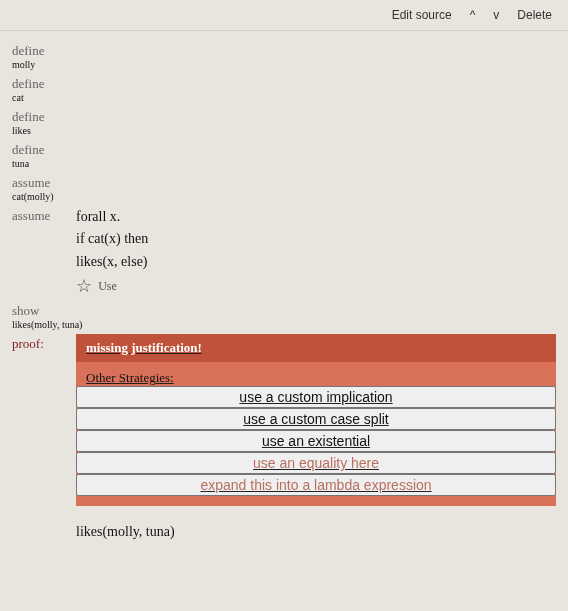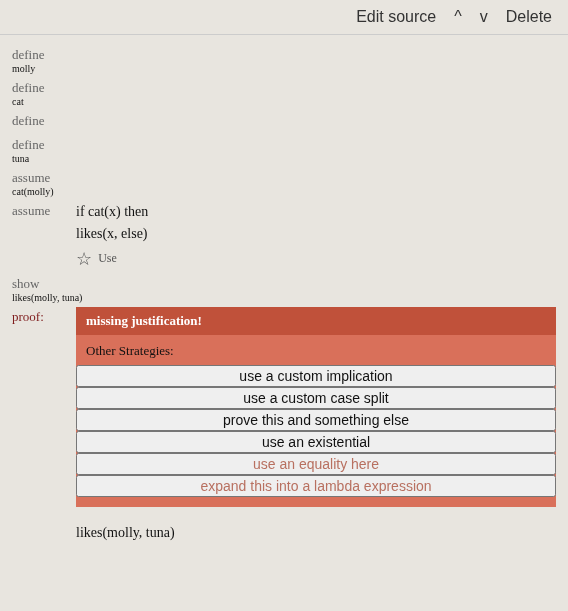--- a/index.html
+++ b/index.html
@@ -18,21 +18,21 @@
       display: flex;
       justify-content: flex-end;
       align-items: center;
       padding: 6px 12px;
       gap: 10px;
       background-color: #e8e5df;
       border-bottom: 1px solid #ccc;
     }
 
     .top-bar-btn {
-      font-size: 16px;
+      font-size: 12px;
       color: #333;
       cursor: pointer;
       background: none;
       border: none;
       padding: 2px 4px;
     }
 
     .content-area {
       padding: 8px 0 20px 0;
     }
@@ -112,39 +112,40 @@
     .proof-label {
       font-size: 13px;
       color: #7f1d1d;
       width: 64px;
       min-width: 64px;
       padding-top: 2px;
     }
 
     .proof-panel {
       flex: 1;
+      text-decoration: underline;
     }
 
     .missing-justification {
       background-color: #c0513a;
       color: #fff;
       font-size: 13px;
       padding: 6px 10px;
       font-weight: bold;
     }
 
     .strategies-panel {
       background-color: #d9705a;
       padding: 6px 0 10px 0;
     }
 
     .strategies-header {
       font-size: 13px;
       color: #111;
-      padding: 2px 10px 6px 10px;
+      padding: 2px 10px 0 10px;
     }
 
     .strategy-item {
       display: block;
       text-align: center;
       font-size: 14px;
       color: #111;
       padding: 1px 10px;
       cursor: pointer;
       width: 100%;
@@ -176,35 +177,37 @@
   <div class="row">
     <span class="keyword">define</span>
     <span class="expr">molly</span>
   </div>
   <div class="row">
     <span class="keyword">define</span>
     <span class="expr">cat</span>
   </div>
   <div class="row">
     <span class="keyword">define</span>
+    <span class="expr">likes</span>
   </div>
   <div class="row">
     <span class="keyword">define</span>
     <span class="expr">tuna</span>
   </div>
 
   <div class="row">
     <span class="keyword">assume</span>
     <span class="expr">cat(molly)</span>
   </div>
 
   <div class="assume-block">
     <div class="assume-header">
       <span class="keyword">assume</span>
       <div class="assume-body" style="padding-left:0;">
+        <div class="assume-line">forall x.</div>
         <div class="assume-line">if cat(x) then</div>
         <div class="assume-line">likes(x, else)</div>
         <div class="star-use-row">
           <span class="star-icon">☆</span>
           <a class="use-link">Use</a>
         </div>
       </div>
     </div>
   </div>
 
@@ -214,21 +217,20 @@
   </div>
 
   <div class="proof-section">
     <span class="proof-label">proof:</span>
     <div class="proof-panel">
       <div class="missing-justification">missing justification!</div>
       <div class="strategies-panel">
         <div class="strategies-header">Other Strategies:</div>
         <button class="strategy-item">use a custom implication</button>
         <button class="strategy-item">use a custom case split</button>
-        <button class="strategy-item">prove this and something else</button>
         <button class="strategy-item">use an existential</button>
         <button class="strategy-item disabled">use an equality here</button>
         <button class="strategy-item disabled">expand this into a lambda expression</button>
       </div>
     </div>
   </div>
 
   <div class="bottom-expr">likes(molly, tuna)</div>
 
 </div>

